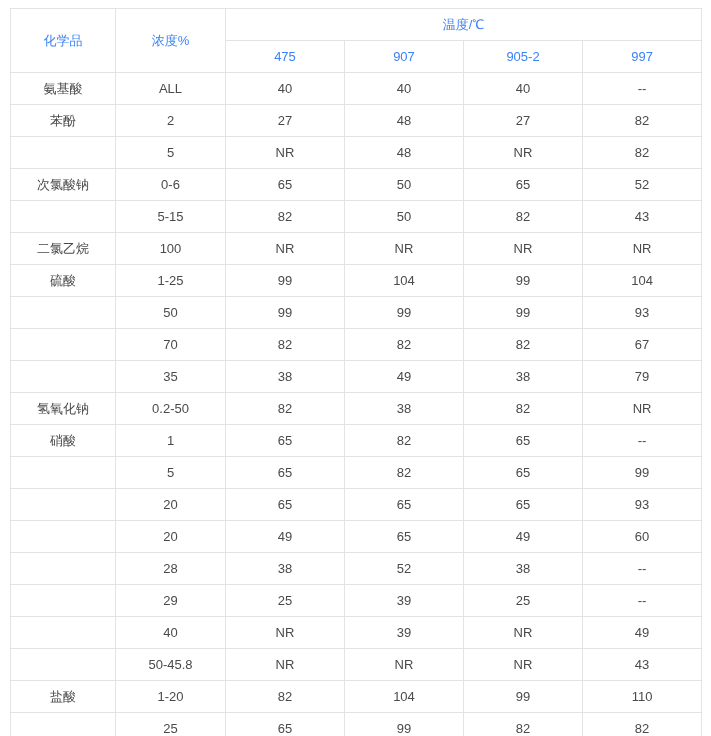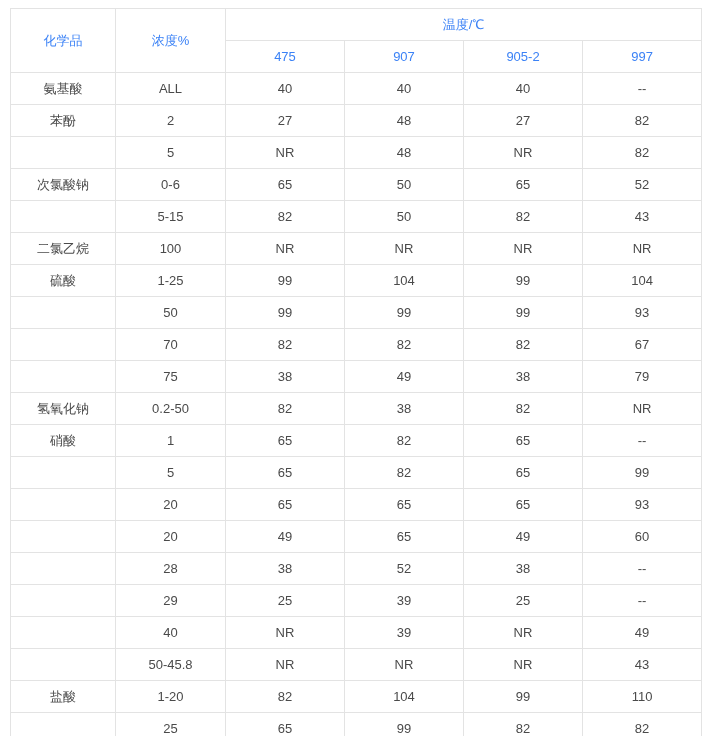--- a/index.html
+++ b/index.html
@@ -157,21 +157,21 @@
         <tr>
           <td class="chem"></td>
           <td class="val">70</td>
           <td class="val">82</td>
           <td class="val">82</td>
           <td class="val">82</td>
           <td class="val">67</td>
         </tr>
         <tr>
           <td class="chem"></td>
-          <td class="val">75</td>
+          <td class="val">35</td>
           <td class="val">38</td>
           <td class="val">49</td>
           <td class="val">38</td>
           <td class="val">79</td>
         </tr>
         <tr>
           <td class="chem">氢氧化钠</td>
           <td class="val">0.2-50</td>
           <td class="val">82</td>
           <td class="val">38</td>

